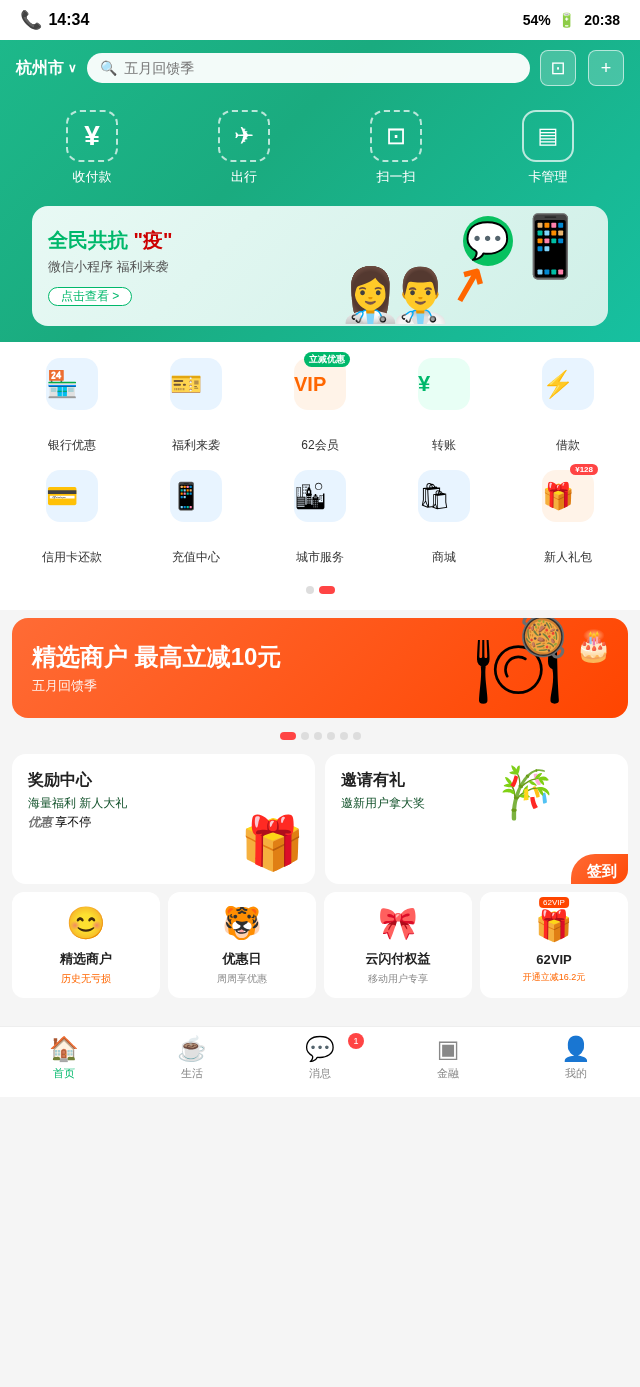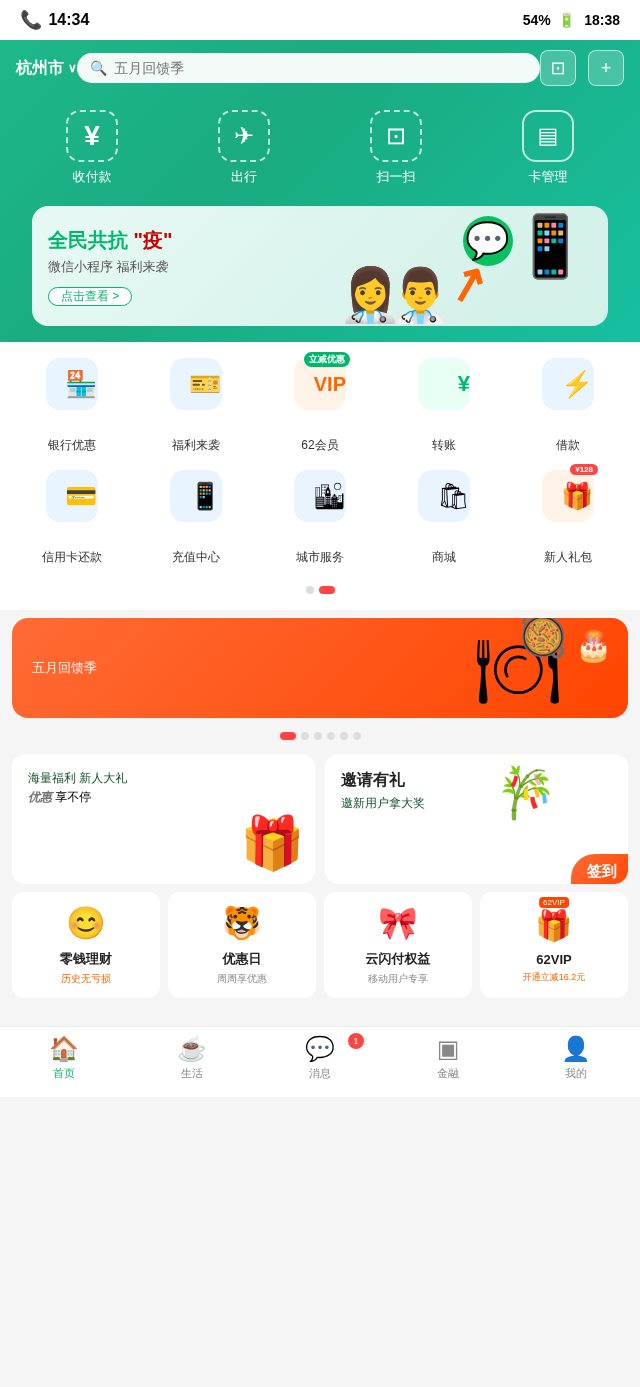--- a/index.html
+++ b/index.html
@@ -14,21 +14,21 @@
     .status-left { display: flex; align-items: center; gap: 6px; font-size: 16px; font-weight: 600; }
     .status-right { display: flex; align-items: center; gap: 8px; font-size: 14px; font-weight: 600; }
     .phone-icon { color: #4CAF50; font-size: 18px; }
 
     
     .header {
       background: linear-gradient(135deg, #1db88a 0%, #1aab7f 40%, #17c0a0 100%);
       padding: 10px 16px 16px;
     }
     .header-top {
-      display: flex; align-items: center; margin-bottom: 14px;
+      display: flex; align-items: center; gap: 10px; margin-bottom: 14px;
     }
     .city-selector {
       display: flex; align-items: center; gap: 4px;
       color: #fff; font-size: 16px; font-weight: 600;
     }
     .city-selector .chevron { font-size: 12px; }
     .search-bar {
       flex: 1; background: rgba(255,255,255,0.95); border-radius: 20px;
       display: flex; align-items: center; padding: 7px 14px; gap: 6px;
     }
@@ -80,21 +80,21 @@
     .menu-grid {
       background: #fff; padding: 16px 10px 8px;
     }
     .menu-row { display: flex; justify-content: space-around; margin-bottom: 16px; }
     .menu-item {
       display: flex; flex-direction: column; align-items: center; gap: 6px;
       width: 20%; cursor: pointer;
     }
     .menu-icon-wrap {
       width: 52px; height: 52px; border-radius: 14px;
-      display: flex; align-items: center; justify-content: flex-end;
+      display: flex; align-items: center; justify-content: flex-start;
       position: relative; font-size: 26px; background: #f0f7ff;
     }
     .menu-label { font-size: 12px; color: #333; text-align: center; margin-top: 21px; }
     .badge {
       position: absolute; top: -6px; right: -4px;
       background: #ff4444; color: #fff; font-size: 9px;
       padding: 1px 5px; border-radius: 10px; font-weight: 700; white-space: nowrap;
     }
     .badge-green { background: #00b86b; }
 
@@ -183,21 +183,21 @@
 <body>
 
 <div class="status-bar">
   <div class="status-left">
     <span class="phone-icon">📞</span>
     <span>14:34</span>
   </div>
   <div class="status-right">
     <span>54%</span>
     <span>🔋</span>
-    <span>18:38</span>
+    <span>20:38</span>
   </div>
 </div>
 
 <div class="header">
   <div class="header-top">
     <div class="city-selector">
       <span>杭州市</span>
       <span class="chevron">∨</span>
     </div>
     <div class="search-bar">
@@ -330,20 +330,21 @@
   </div>
 
   <div class="page-dots">
     <div class="dot"></div>
     <div class="dot active"></div>
   </div>
 </div>
 
 <div class="promo-banner">
   <div class="promo-text">
+    <div class="promo-main">精选商户 最高立减10元</div>
     <div class="promo-sub">五月回馈季</div>
   </div>
   <div class="promo-img">
     <span style="font-size:70px;">🍽</span>
     <span style="font-size:40px;position:absolute;right:50px;top:5px;">🥘</span>
     <span style="font-size:30px;position:absolute;right:5px;top:20px;">🎂</span>
   </div>
 </div>
 
 <div class="banner-dots">
@@ -351,40 +352,41 @@
   <div class="bdot"></div>
   <div class="bdot"></div>
   <div class="bdot"></div>
   <div class="bdot"></div>
   <div class="bdot"></div>
 </div>
 
 <div class="cards-section">
 
   <div class="card-large card-relative">
+    <div class="card-title">奖励中心</div>
     <div class="card-desc">海量福利 新人大礼</div>
     <div style="font-size:12px;">
       <span style="color:#737373;font-weight:600;font-style:italic;">优惠</span>
       <span> 享不停</span>
     </div>
     <div style="position:absolute;right:10px;bottom:10px;font-size:52px;">🎁</div>
   </div>
 
   <div class="card-large card-relative">
     <div class="card-title">邀请有礼</div>
     <div class="card-desc">邀新用户拿大奖</div>
     <div style="position:absolute;right:70px;top:10px;font-size:50px;">🎋</div>
     <div class="signin-btn">签到</div>
   </div>
 </div>
 
 <div class="small-cards">
   <div class="small-card">
     <div class="small-card-icon">😊</div>
-    <div class="small-card-title">零钱理财</div>
+    <div class="small-card-title">精选商户</div>
     <div class="small-card-sub">历史无亏损</div>
   </div>
   <div class="small-card">
     <div class="small-card-icon">🐯</div>
     <div class="small-card-title">优惠日</div>
     <div class="small-card-sub2">周周享优惠</div>
   </div>
   <div class="small-card">
     <div class="small-card-icon">🎀</div>
     <div class="small-card-title">云闪付权益</div>

